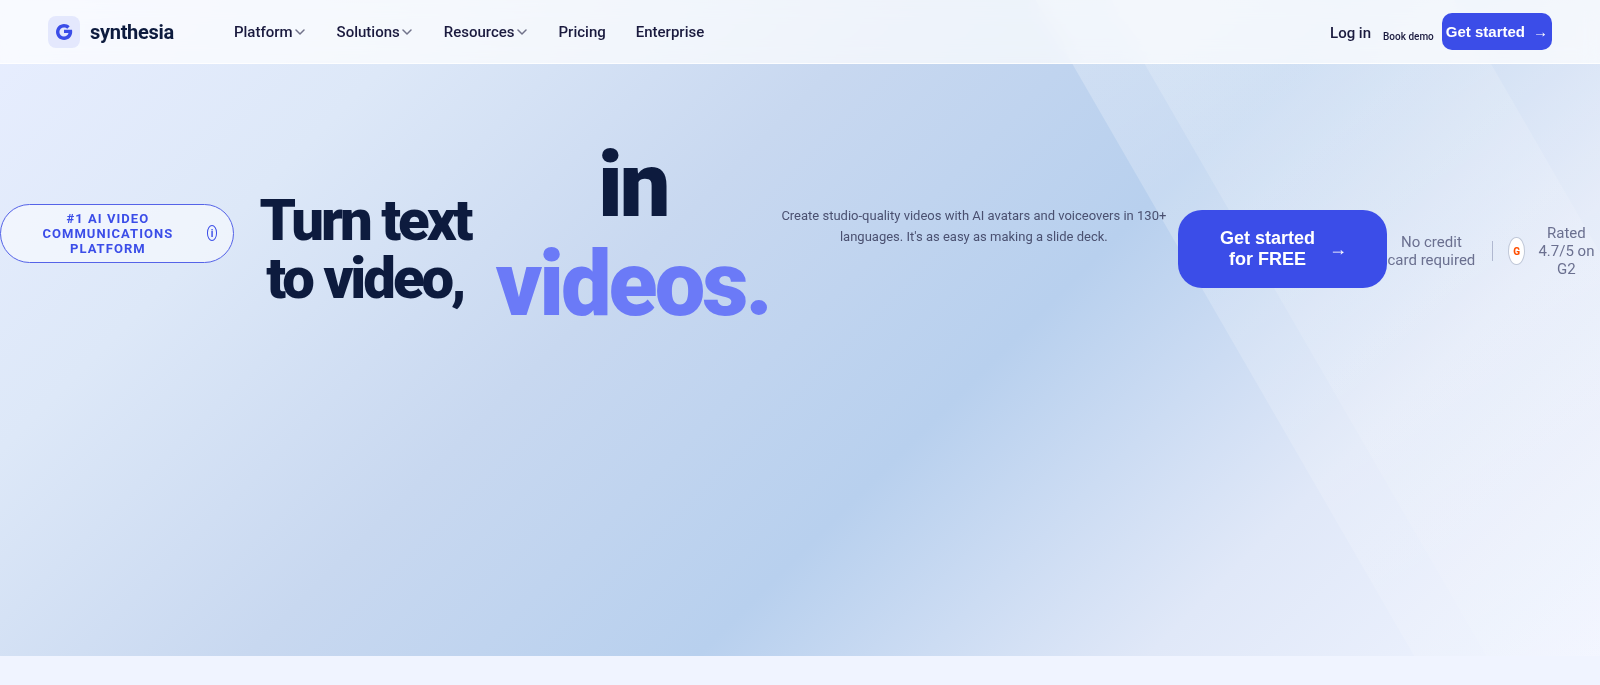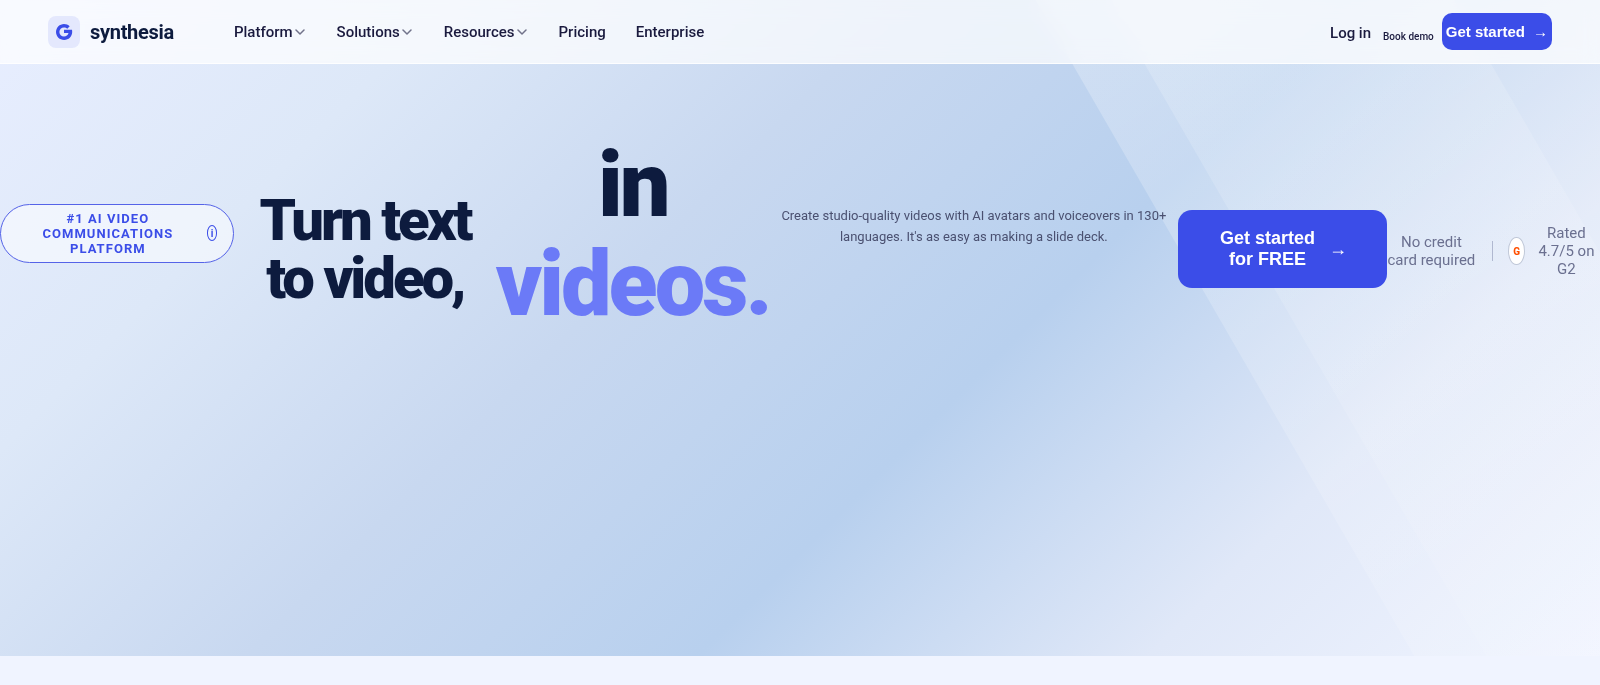--- a/index.html
+++ b/index.html
@@ -223,21 +223,21 @@
 
     .cta-button {
       display: inline-flex;
       align-items: center;
       gap: 12px;
       background: #3b4de8;
       color: #fff;
       font-size: 18px;
       font-weight: 700;
       padding: 18px 40px;
-      border-radius: 14px;
+      border-radius: 24px;
       cursor: pointer;
       border: none;
       transition: background 0.15s;
     }
 
     .social-proof {
       display: flex;
       align-items: center;
       gap: 16px;
       margin-top: 4px;

